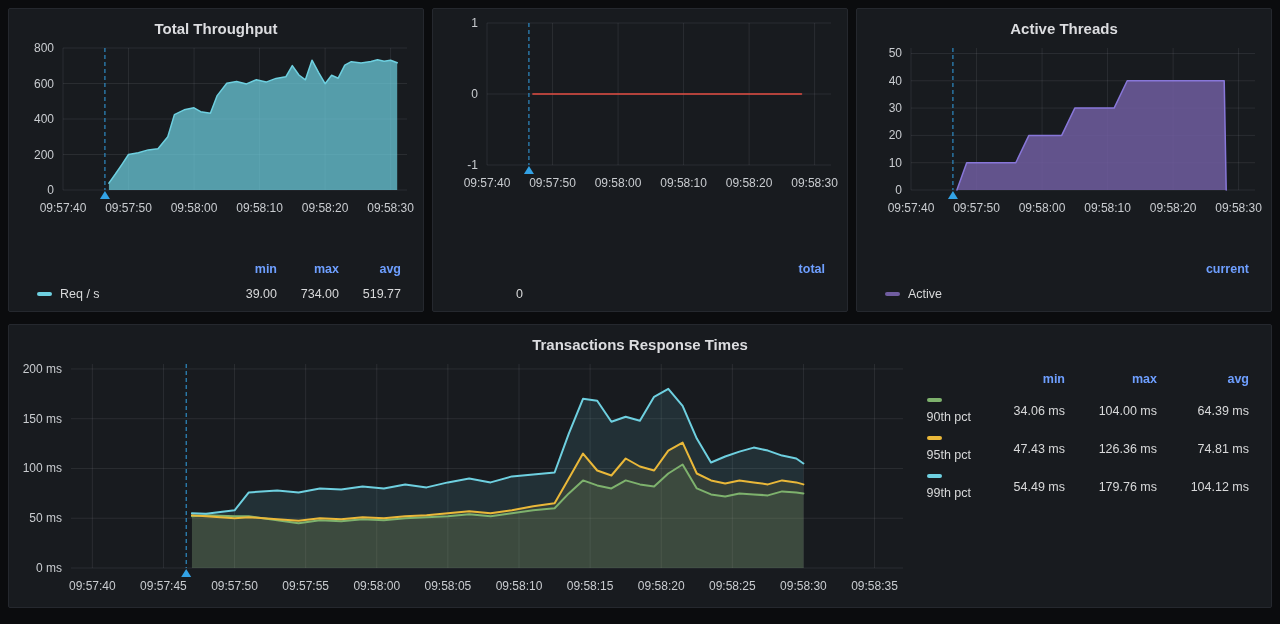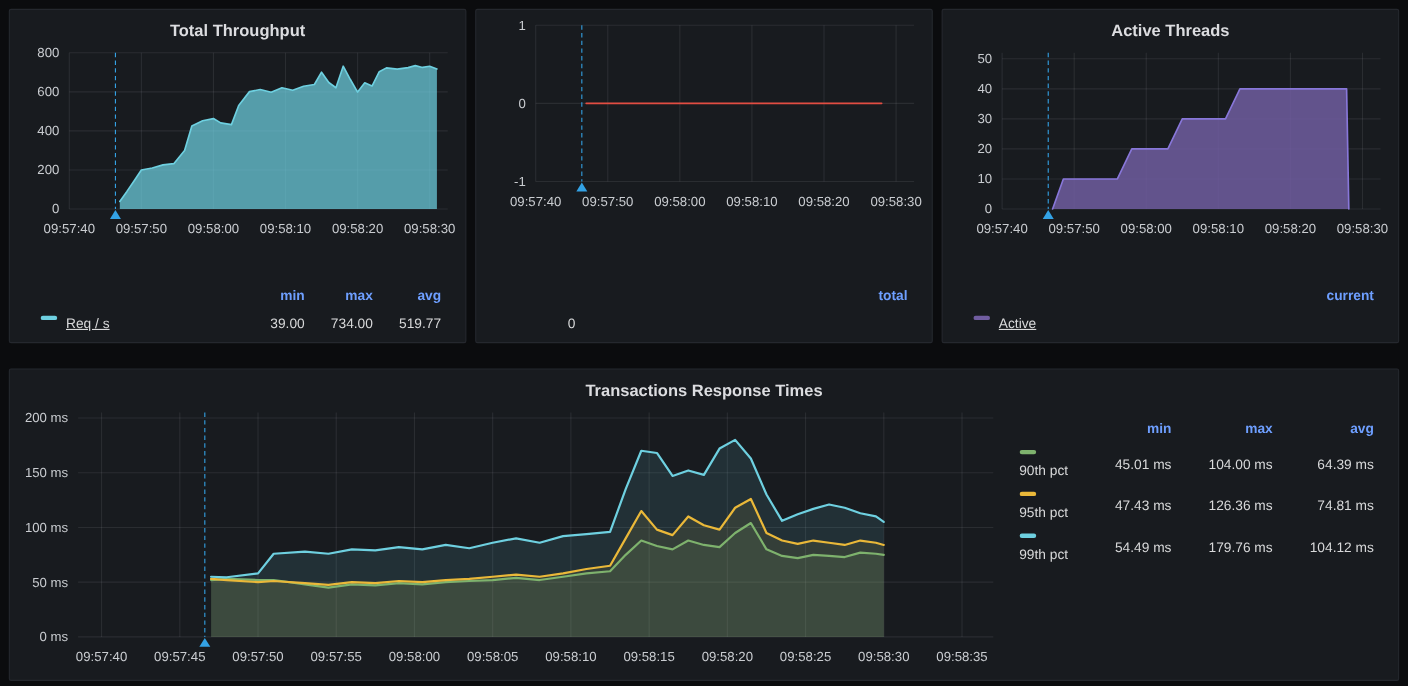--- a/index.html
+++ b/index.html
@@ -4,39 +4,39 @@
 <style>
   * { box-sizing: border-box; }
   html, body { margin: 0; padding: 0; }
   body {
     width: 1280px; height: 624px;
     background: #0b0c0e;
     font-family: "Liberation Sans", sans-serif;
     color: #d8d9da;
     overflow: hidden;
   }
-  .page { width: 1280px; height: 584px; padding: 8px; display: flex; flex-direction: column; gap: 23px; }
+  .page { width: 1280px; height: 584px; padding: 8px; display: flex; flex-direction: column; gap: 12px; }
   .top-row { display: flex; gap: 8px; }
   .panel { background: #181b1f; border: 1px solid #25282e; border-radius: 2px; }
   .top-panel { width: 416px; height: 304px; display: flex; flex-direction: column; padding: 6px 8px 8px; }
   .bottom-panel { flex: 1; width: 1264px; display: flex; flex-direction: column; padding: 6px 8px 5px; }
   .panel-title {
     text-align: center; font-size: 15px; font-weight: 700; color: #dcdde0;
     padding: 5px 0 3px; cursor: pointer;
   }
   .chart-host { line-height: 0; }
   .chart-host.small { height: 180px; }
   .chart-host.big { height: 246px; }
 
   
   .legend { margin-top: auto; padding: 0 14px 2px 20px; font-size: 12.5px; }
   .legend-head { display: flex; justify-content: flex-end; color: #6e9fff; font-weight: 700; margin-bottom: 11px; }
   .tp-col { width: 62px; text-align: right; }
   .legend-row { display: flex; align-items: center; }
-  .legend-row .series { display: flex; align-items: flex-start; gap: 8px; flex: 1; cursor: pointer; text-decoration: underline; }
+  .legend-row .series { display: flex; align-items: center; gap: 8px; flex: 1; cursor: pointer; }
   .swatch { width: 15px; height: 4px; border-radius: 2px; display: inline-block; }
 
   
   .bottom-body { display: flex; flex: 1; }
   .bottom-legend {
     margin: 16px 14px 0 auto;
     display: grid;
     grid-template-columns: auto 84px 92px 92px;
     row-gap: 12px;
     align-items: center;
@@ -250,21 +250,21 @@
       <div class="bottom-legend">
         <span></span>
         <span class="h">min</span>
         <span class="h">max</span>
         <span class="h">avg</span>
 
         <span class="name">
           <i class="swatch" style="background: rgb(126, 178, 109);"></i>
           <span>90th pct</span>
         </span>
-        <span class="v">45.01 ms</span>
+        <span class="v">34.06 ms</span>
         <span class="v">104.00 ms</span>
         <span class="v">64.39 ms</span>
 
         <span class="name">
           <i class="swatch" style="background: rgb(234, 184, 57);"></i>
           <span>95th pct</span>
         </span>
         <span class="v">47.43 ms</span>
         <span class="v">126.36 ms</span>
         <span class="v">74.81 ms</span>

